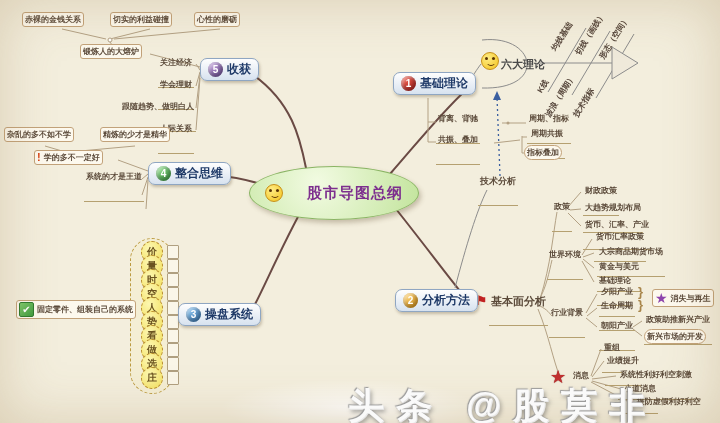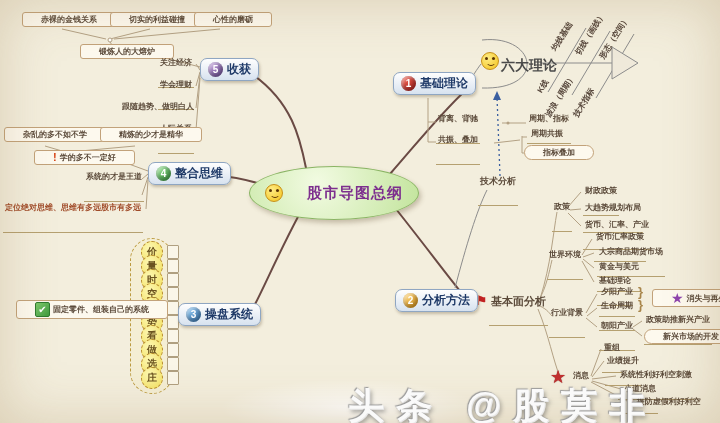--- a/index.html
+++ b/index.html
@@ -2,21 +2,21 @@
 <html><head>
 <meta charset="utf-8">
 <style>
   html,body{margin:0;padding:0;background:#888;}
   #canvas{position:relative;width:720px;height:423px;background:#f3eedd;overflow:hidden;
           font-family:"Liberation Sans","DejaVu Sans",sans-serif;}
   #lines{position:absolute;left:0;top:0;z-index:0;}
   .vig{position:absolute;inset:0;box-shadow:inset 0 0 55px rgba(150,120,70,.28);pointer-events:none;z-index:5;}
   .glow{position:absolute;left:215px;top:378px;width:270px;height:60px;z-index:4;pointer-events:none;
         background:radial-gradient(ellipse at center,rgba(255,255,255,.9),rgba(255,255,255,0) 68%);}
-  .box{position:absolute;background:#fdf9ee;border:1px solid #c2a27a;border-radius:3px;padding:1px 18px;
+  .box{position:absolute;background:#fdf9ee;border:1px solid #c2a27a;border-radius:3px;padding:1px 2px;
        font-size:8px;font-weight:bold;color:#5b4a3a;white-space:nowrap;line-height:11px;z-index:2;}
   .box.round{border-radius:8px;}
   .li{position:absolute;font-size:8px;font-weight:bold;color:#5b4a3a;white-space:nowrap;
       border-bottom:1px solid #b5a070;padding:0 2px 19px;line-height:10px;z-index:2;}
   .node{position:absolute;display:flex;align-items:center;gap:4px;z-index:3;
         background:linear-gradient(180deg,#fefefe,#d7e2ef);border:1px solid #8fa6c2;border-radius:7px;
         padding:2px 7px;font-size:12px;font-weight:bold;color:#1f3a68;white-space:nowrap;
         box-shadow:1px 2px 3px rgba(90,70,40,.3);}
   .ball{width:15px;height:15px;border-radius:50%;color:#fff;font-size:10px;font-weight:bold;flex:none;
         display:flex;align-items:center;justify-content:center;line-height:1;
@@ -43,21 +43,21 @@
       transform:rotate(-58deg);transform-origin:left bottom;}
   .chk{width:13px;height:13px;background:linear-gradient(135deg,#7cc96a,#3f9a3f);border:1px solid #2e7a2e;
        border-radius:2px;color:#fff;font-size:10px;line-height:13px;text-align:center;flex:none;}
   .warn{color:#d84315;font-weight:900;font-size:11px;line-height:11px;flex:none;}
   .flagic{position:absolute;font-size:13px;color:#c22222;z-index:2;line-height:13px;}
   .starp{color:#8e44ad;font-size:14px;line-height:14px;flex:none;}
   .starr{position:absolute;color:#c23030;font-size:18px;line-height:18px;z-index:2;
          text-shadow:0 0 1px #7a1a1a;}
   .brace{position:absolute;font-size:13px;color:#a8854a;font-weight:bold;z-index:2;}
   .flex{display:flex;align-items:center;gap:3px;}
-  .sixlabel{position:absolute;font-size:14px;font-weight:bold;color:#4a4a4a;z-index:2;font-family:Liberation Serif, serif;}
+  .sixlabel{position:absolute;font-size:11px;font-weight:bold;color:#4a4a4a;z-index:2;font-family:Liberation Serif, serif;}
   #wm{position:absolute;left:348px;top:382px;z-index:6;font-size:36px;font-weight:900;color:#fafafa;
       letter-spacing:12px;white-space:nowrap;
       text-shadow:-1px -1px 1px #9a9a9a,1px 1px 0 #e8e8e8,2px 3px 4px rgba(70,70,70,.55);}
 </style>
 </head>
 <body>
 
 <div id="canvas">
 
   <svg id="lines" width="720" height="423">
@@ -151,21 +151,20 @@
     <span>收获</span>
   </div>
 
   <div class="box" style="left:4px;top:127px">杂乱的多不如不学</div>
   <div class="box" style="left:100px;top:127px">精炼的少才是精华</div>
   <div class="box flex" style="left:34px;top:150px">
     <span class="warn">!</span>
     <span>学的多不一定好</span>
   </div>
   <div class="li" style="left:84px;top:172px">系统的才是王道</div>
-  <div class="li" style="left:3px;top:203px;color:#a04a28">定位绝对思维、思维有多远股市有多远</div>
   <div class="node" style="left:148px;top:162px">
     <span class="ball" style="background:radial-gradient(circle at 35% 30%,#85d080,#3a9a40)">4</span>
     <span>整合思维</span>
   </div>
 
   <div class="cloud"></div>
   <div class="circ" style="left:141px;top:241px">价</div>
   <div class="circ" style="left:141px;top:255px">量</div>
   <div class="circ" style="left:141px;top:269px">时</div>
   <div class="circ" style="left:141px;top:283px">空</div>

